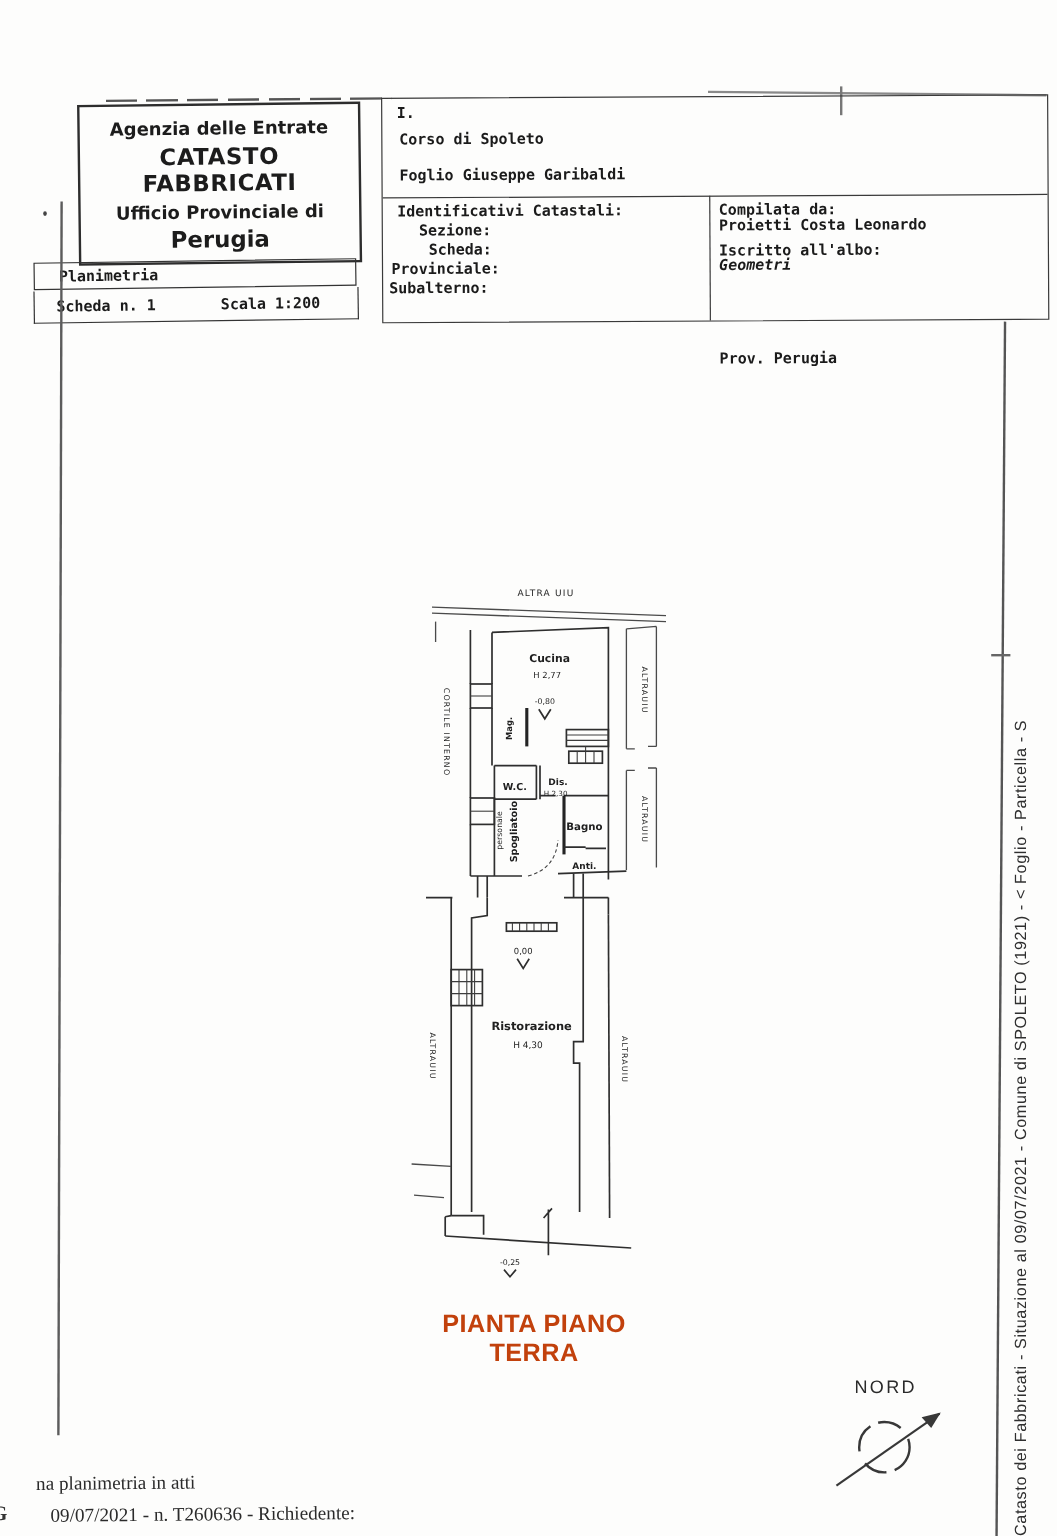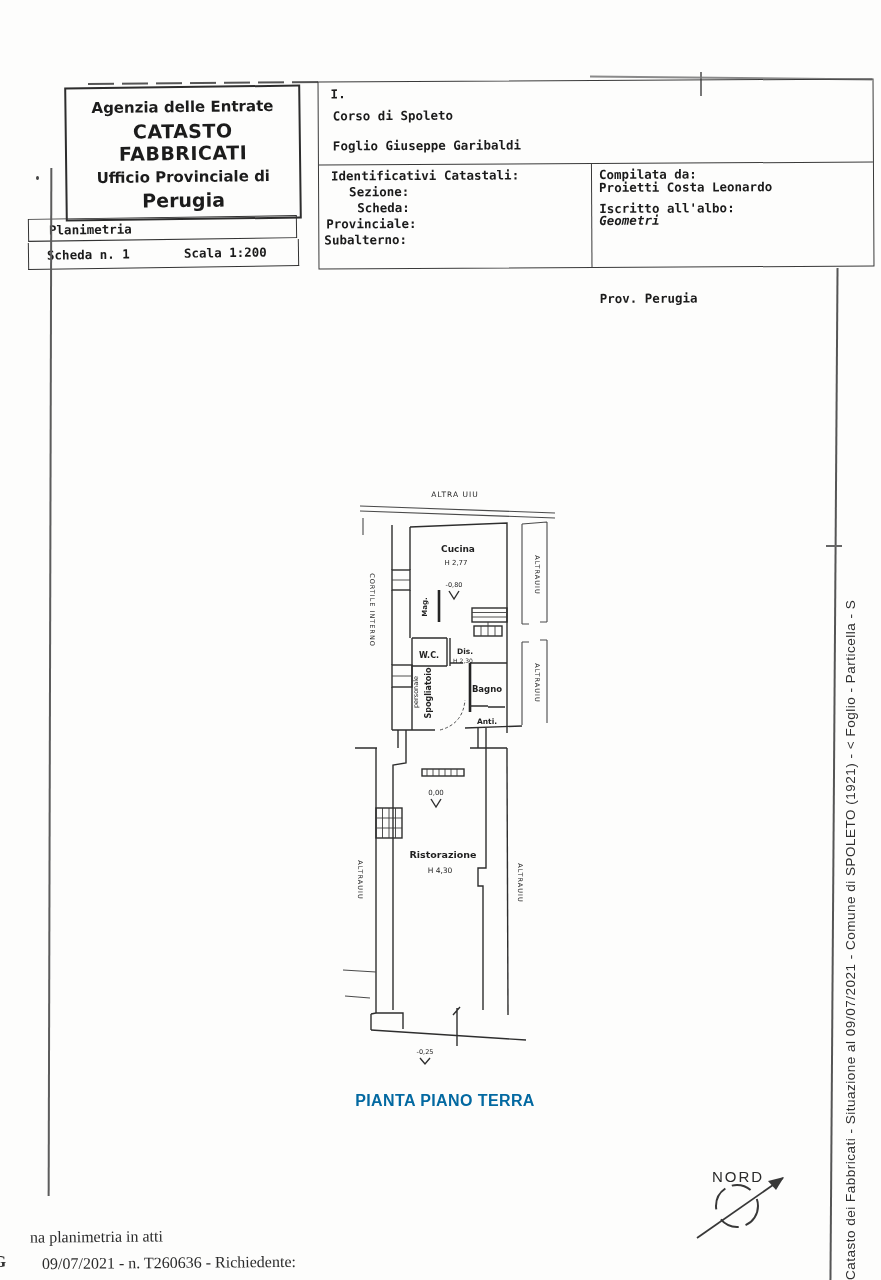--- a/index.html
+++ b/index.html
@@ -37,23 +37,23 @@
   .left-rule{left:49px;top:168px;width:1.5px;height:1028px;background:#5c5c5c;transform:rotate(0.15deg);}
   .left-dot{left:36px;top:176px;width:3px;height:4px;background:#444;border-radius:50%;}
   .side-rule{left:833px;top:268px;width:1.5px;height:1012px;background:#555;transform:rotate(0.4deg);}
   .side-tick{left:826px;top:545px;width:16px;height:1.5px;background:#666;}
   
   .side-text{left:843px;top:440px;height:840px;width:26px;
       writing-mode:vertical-rl;transform:rotate(180deg);
       font-family:"Liberation Sans",sans-serif;font-size:13.5px;color:#2f2f2f;letter-spacing:0.5px;}
   
   .caption{left:340px;top:1092px;width:210px;text-align:center;font-family:"Liberation Sans",sans-serif;
-      font-weight:700;font-size:16px;letter-spacing:0.4px;color:#0369a1;}
+      font-weight:700;font-size:21px;letter-spacing:0.4px;color:#c2410c;}
   .nord-label{left:712px;top:1148px;font-family:"Liberation Sans",sans-serif;font-size:15px;
-      letter-spacing:2px;color:#2a2a2a;margin-top:20px;}
+      letter-spacing:2px;color:#2a2a2a;}
   .footer1{left:30px;top:1228px;font-family:"Liberation Serif",serif;font-size:16px;color:#2b2b2b;
       transform:rotate(-0.5deg);}
   .footer2{left:42px;top:1254px;font-family:"Liberation Serif",serif;font-size:16px;color:#2b2b2b;
       transform:rotate(-0.5deg);}
   .edge-frag{left:-7px;top:1252px;font-family:"Liberation Serif",serif;font-size:17px;font-weight:700;color:#333;}
   
   svg text{fill:#1f1f1f;}
   .w{stroke:#2e2e2e;stroke-width:1.4;fill:none;}
   .b{stroke:#4a4a4a;stroke-width:1.1;fill:none;}
   .t{stroke:#242424;stroke-width:2.6;fill:none;}

